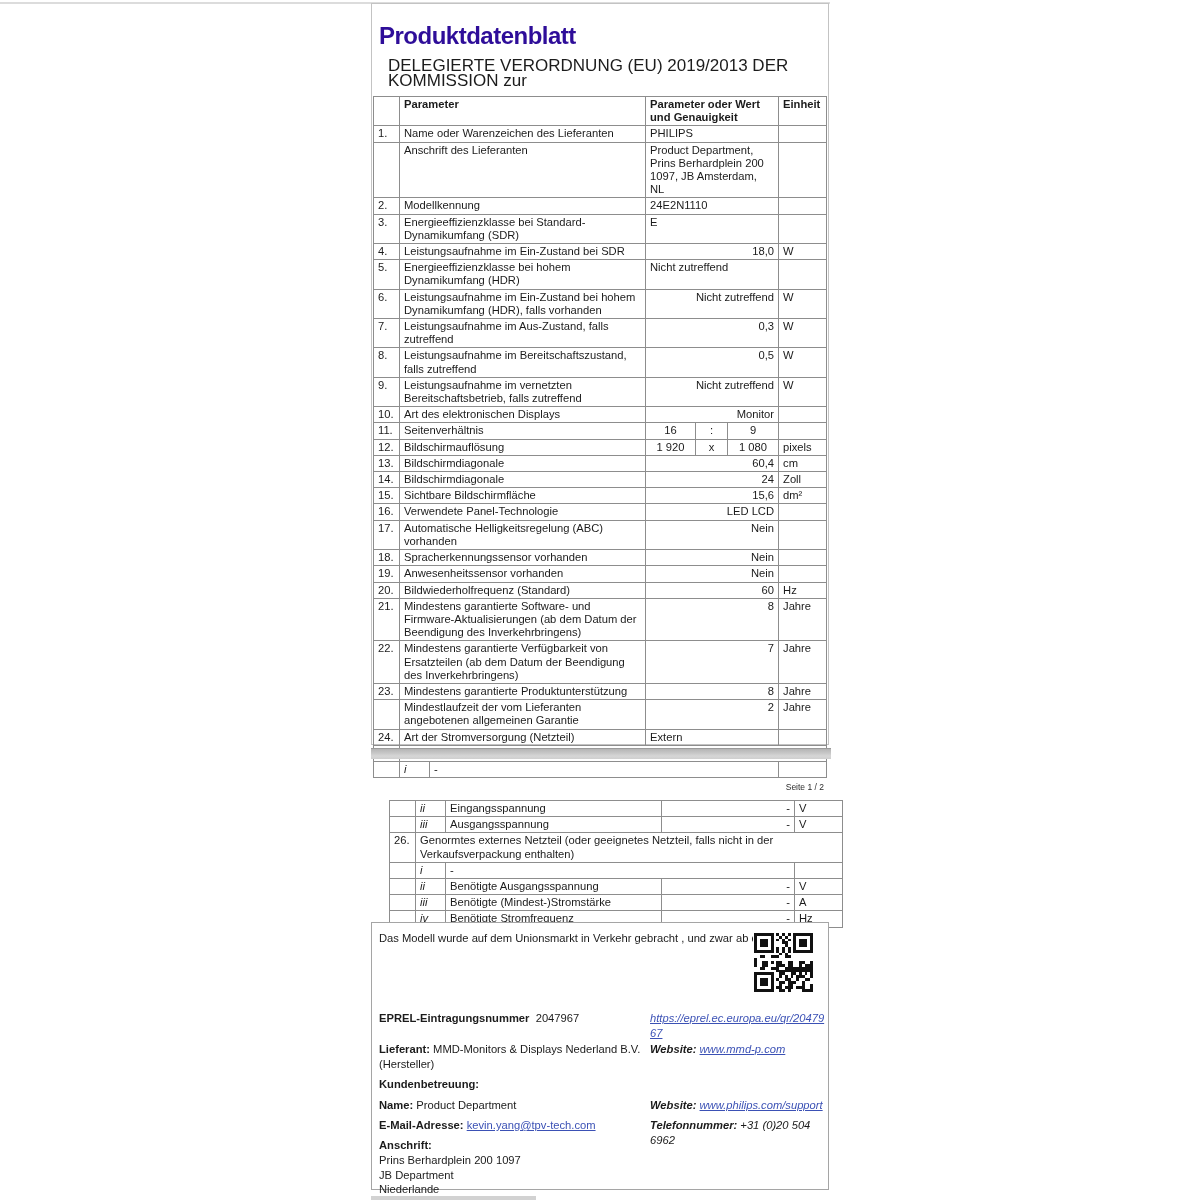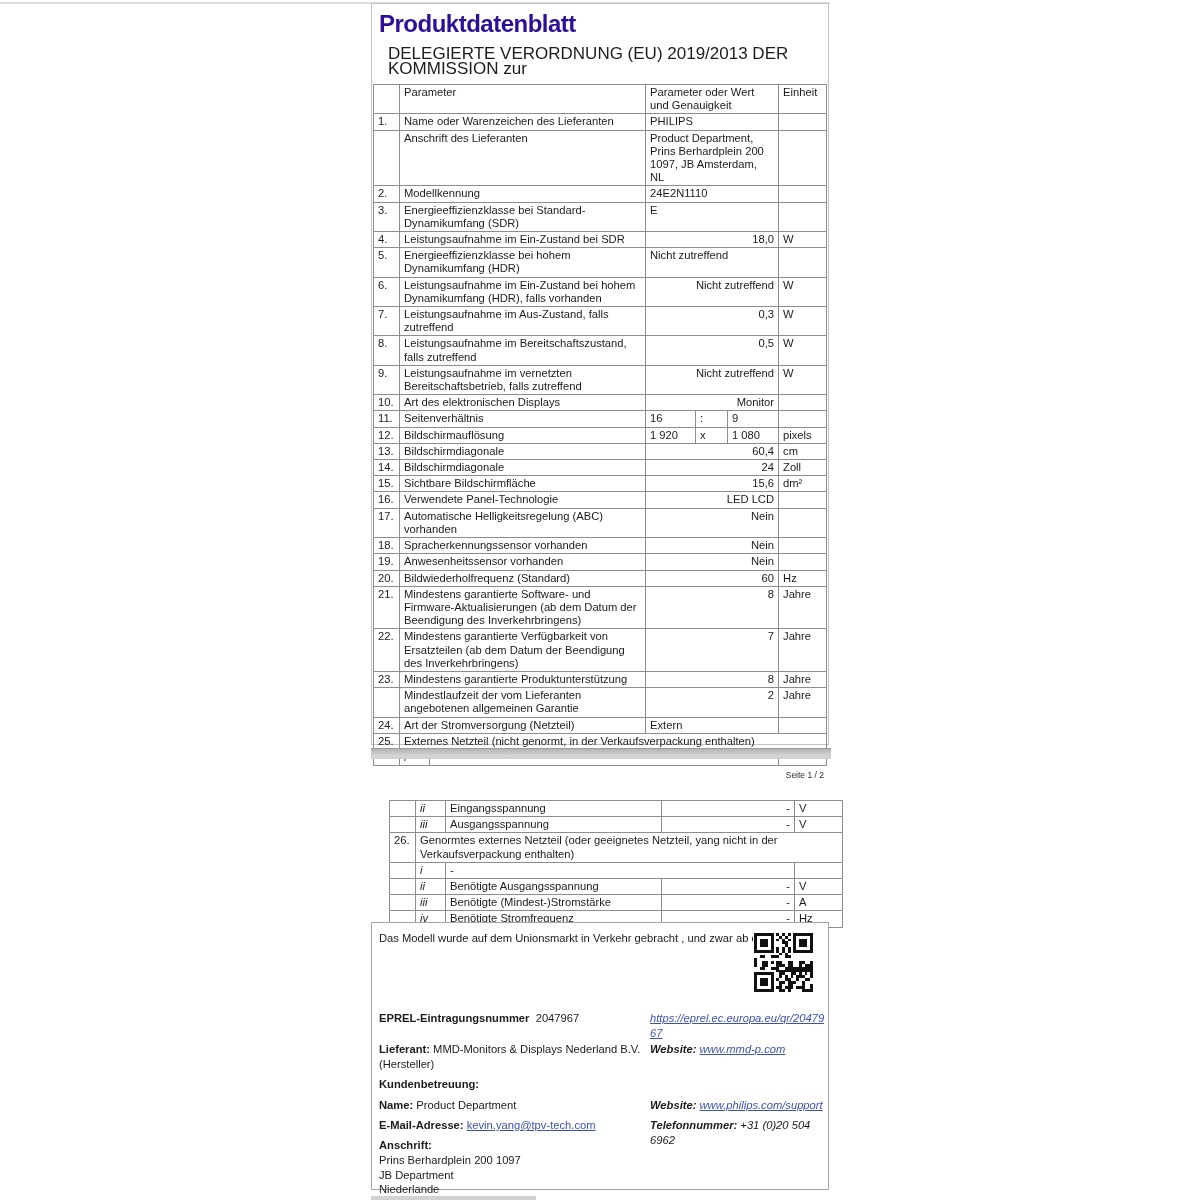--- a/index.html
+++ b/index.html
@@ -5,28 +5,28 @@
   html,body{margin:0;padding:0;}
   body{
     width:1200px;height:1200px;position:relative;overflow:hidden;
     background:#ffffff;color:#1b1b1b;
     font-family:"Liberation Sans", sans-serif;
   }
   .topline{position:absolute;left:0;top:2px;width:830px;height:2px;background:#dcdcdc;}
   
   .page1{position:absolute;left:371px;top:3px;width:458px;height:742px;
     border:1px solid #c3c3c3;background:#fff;box-sizing:border-box;}
-  .title{margin:6px 0 0 7px;font-size:24px;font-weight:bold;letter-spacing:-0.5px;color:#2e0d99;}
+  .title{margin:18px 0 0 7px;font-size:24px;font-weight:bold;letter-spacing:-0.5px;color:#2e0d99;}
   .subtitle{margin:8px 0 0 16px;font-size:17px;line-height:15px;color:#1c1c1c;}
   table.ds{border-collapse:collapse;table-layout:fixed;width:454px;margin:8px 0 0 1px;font-size:11.2px;}
   table.ds td{border:1px solid #8d8d8d;padding:1px 4px;line-height:13.2px;vertical-align:top;overflow:hidden;}
-  td.hdr{font-weight:normal;margin-top:8px;}
+  td.hdr{font-weight:bold;margin-top:8px;}
   td.val-r{text-align:right;}
   td.val-l{text-align:left;}
-  td.ctr{text-align:left;margin-top:6px;}
+  td.ctr{text-align:center;margin-top:6px;}
   td.roman{font-style:italic;padding-left:6px;}
   .page-footer{text-align:right;font-size:8.5px;margin:4px 4px 0 0;color:#2b2b2b;}
   
   .band{position:absolute;left:371px;top:748px;width:460px;height:11px;
     border-top:1px solid #9a9a9a;box-sizing:border-box;
     background:linear-gradient(to bottom,#b5b5b5 0%,#c9c9c9 45%,#d6d6d6 70%,#cfcfcf 100%);}
   
   .page2{position:absolute;left:388px;top:790px;width:458px;margin-top:10px;}
   .page2 table.ds{margin:0 0 0 1px;}
   
@@ -277,21 +277,21 @@
         </tr>
         <tr>
           <td class="num"></td>
           <td class="roman">iii</td>
           <td>Ausgangsspannung</td>
           <td class="val-r" colspan="3">-</td>
           <td class="unit">V</td>
         </tr>
         <tr>
           <td class="num">26.</td>
-          <td colspan="6">Genormtes externes Netzteil (oder geeignetes Netzteil, yang nicht in der Verkaufsverpackung enthalten)</td>
+          <td colspan="6">Genormtes externes Netzteil (oder geeignetes Netzteil, falls nicht in der Verkaufsverpackung enthalten)</td>
         </tr>
         <tr>
           <td class="num"></td>
           <td class="roman">i</td>
           <td class="val-l" colspan="4">-</td>
           <td class="unit"></td>
         </tr>
         <tr>
           <td class="num"></td>
           <td class="roman">ii</td>

